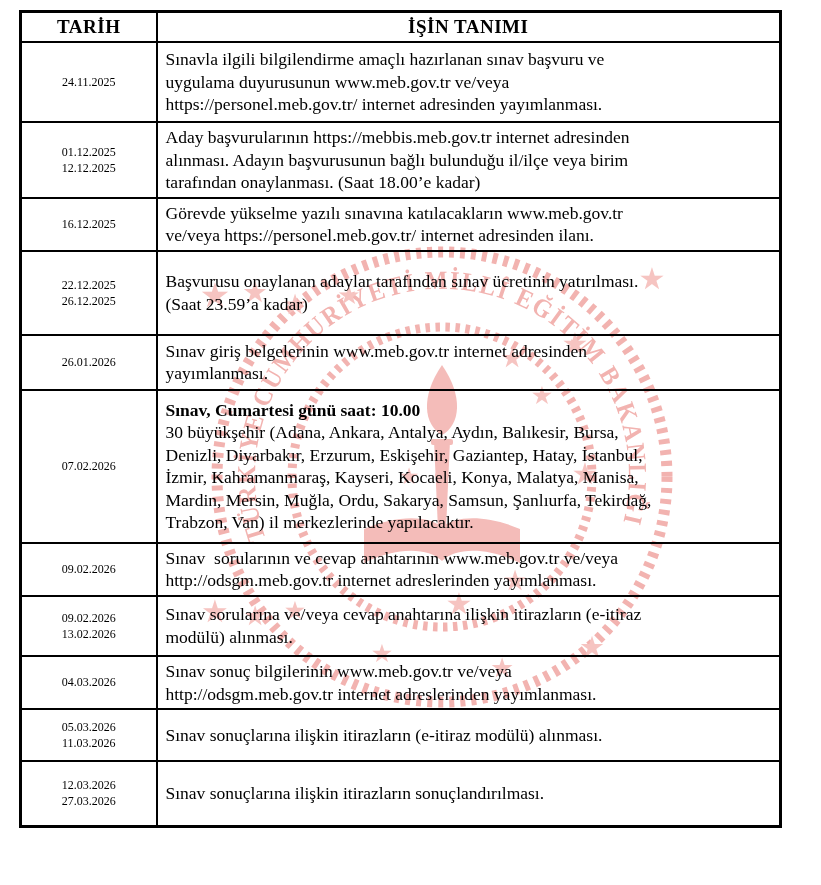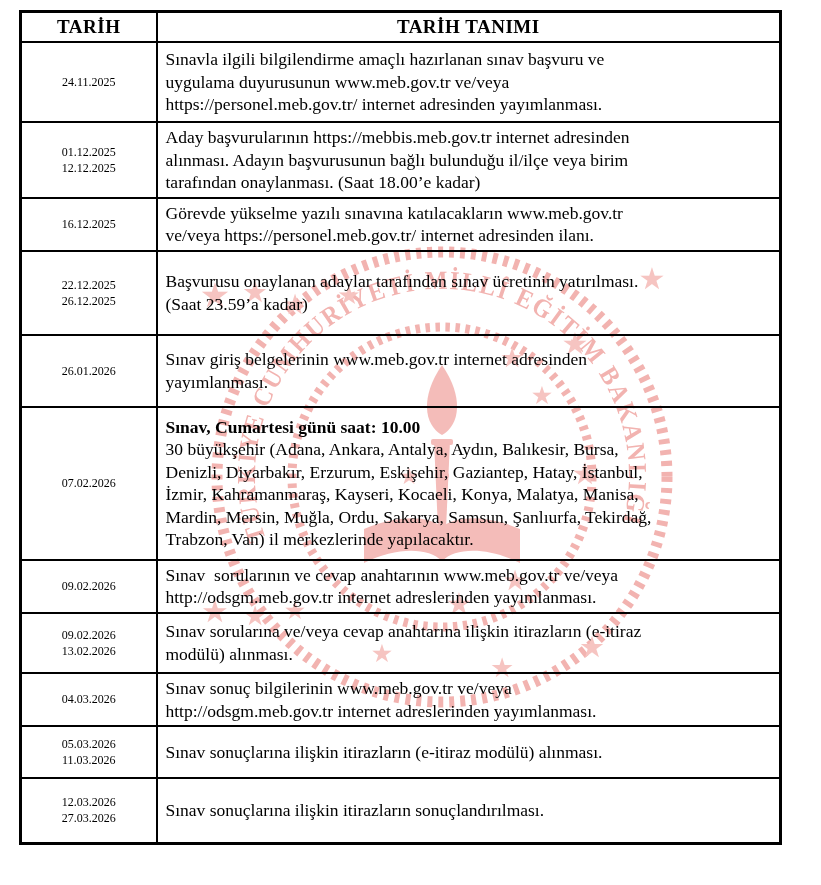--- a/index.html
+++ b/index.html
@@ -53,21 +53,21 @@
     line-height:1.29;
     padding:3px 9px 3px 8px;
   }
   .task-bold{font-weight:bold;white-space:pre-wrap;}
   .task-text{white-space:pre-wrap;}
   
   tbody tr:nth-child(1) {height:80px;}
   tbody tr:nth-child(2) {height:73px;}
   tbody tr:nth-child(3) {height:48px;}
   tbody tr:nth-child(4) {height:84px;}
-  tbody tr:nth-child(5) {height:72px;}
+  tbody tr:nth-child(5) {height:55px;}
   tbody tr:nth-child(6) {height:153px;}
   tbody tr:nth-child(7) {height:47px;}
   tbody tr:nth-child(8) {height:60px;}
   tbody tr:nth-child(9) {height:48px;}
   tbody tr:nth-child(10){height:52px;padding-left:40px;}
   tbody tr:nth-child(11){height:65px;margin-left:40px;}
   tbody tr:nth-child(12){height:54px;}
 </style>
 </head>
 <body>
@@ -115,21 +115,21 @@
   </svg>
 
   <table class="schedule">
     <colgroup>
         <col class="c-date">
         <col class="c-task">
       </colgroup>
     <thead>
       <tr>
         <th>TARİH</th>
-        <th>TARİH TANIMI</th>
+        <th>İŞİN TANIMI</th>
       </tr>
     </thead>
     <tbody id="rows">
     <tr>
       <td class="date-cell">
             <div class="dates">
               <div>24.11.2025</div>
             </div>
           </td>
       <td class="task-cell">

